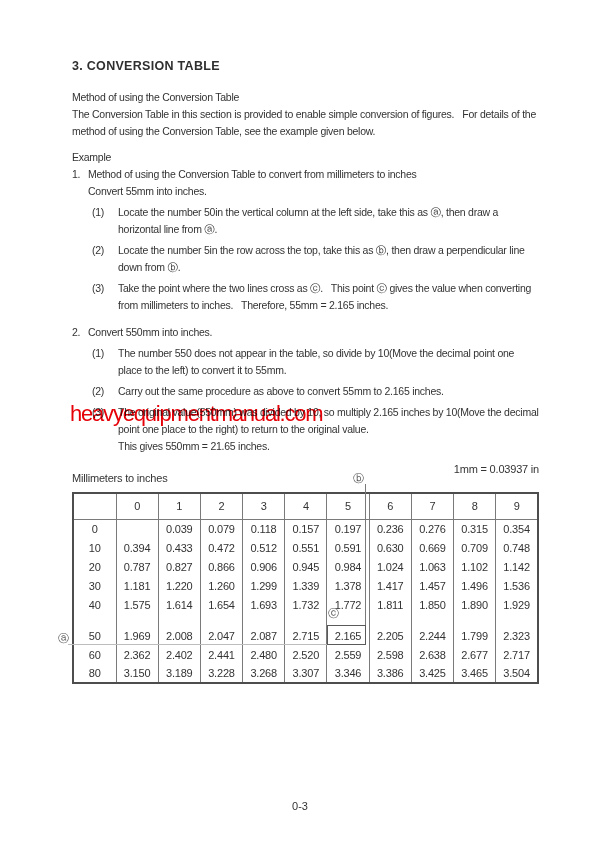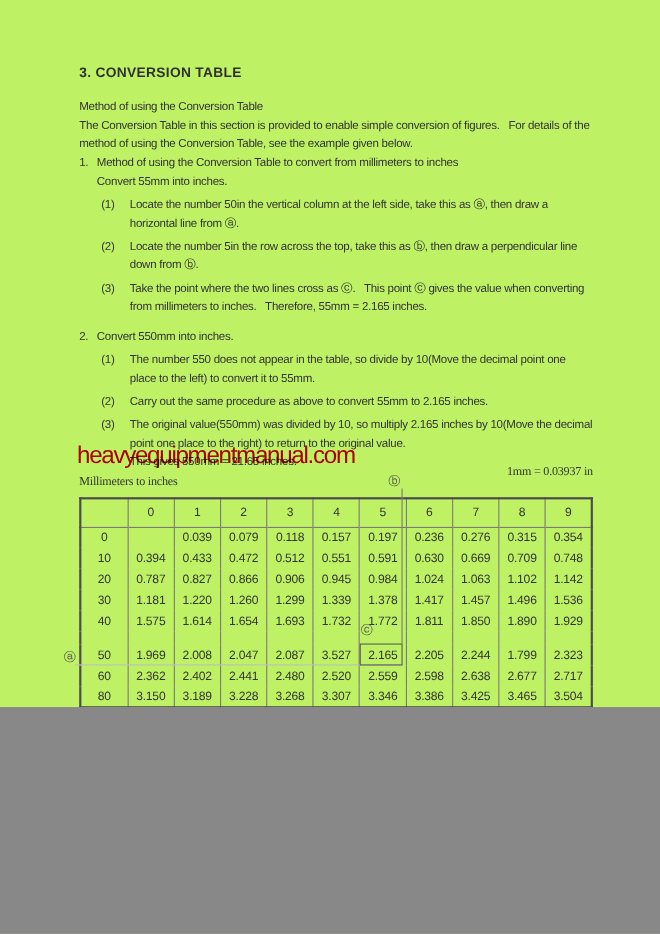--- a/index.html
+++ b/index.html
@@ -1,38 +1,38 @@
 <!DOCTYPE html>
 <html><head>
 <meta charset="utf-8">
 <style>
   html,body{margin:0;padding:0;background:#888;}
   .page{
-    position:relative;width:600px;height:643px;margin:0 auto;background:#bef264;
+    position:relative;width:600px;height:849px;margin:0 auto;background:#ffffff;
     font-family:"Liberation Sans","DejaVu Sans",sans-serif;color:#333;overflow:hidden;
   }
   .content{position:absolute;top:60px;left:72px;width:467px;}
   .txt{font-size:10.5px;letter-spacing:-0.25px;line-height:17px;white-space:pre-wrap;}
   h1.title{font-size:12.5px;letter-spacing:0.3px;font-weight:600;margin:0 0 16px 0;line-height:13px;color:#2f2f2f;}
   .intro-heading{margin:0;}
   .intro-body{margin:0;}
   .example-heading{margin:9px 0 0 0;}
   .item{margin:0;}
   .item2{margin-top:10px;}
   .item-row{display:flex;}
   .item-num{width:16px;flex:0 0 16px;}
   .item-body{flex:1;}
   .steps{margin-left:20px;}
   .step{display:flex;margin-top:4px;}
   .step-num{width:26px;flex:0 0 26px;}
   .step-text{flex:1;}
   .sub:empty{display:none;}
 
   
-  .tbl-caption{position:relative;margin-top:1px;height:22px;font-family:Liberation Serif, serif;}
+  .tbl-caption{position:relative;margin-top:15px;height:22px;}
   .cap-left{position:absolute;left:0;top:2px;font-size:11px;letter-spacing:-0.2px;}
   .cap-right{position:absolute;right:0;bottom:17px;font-size:11px;letter-spacing:-0.2px;}
 
   
   .table-wrap{position:relative;width:467px;}
   table.conv{width:467px;table-layout:fixed;border-collapse:collapse;border:2px solid #4d4d4d;}
   table.conv col.lab{width:43px;}
   table.conv th,table.conv td{
     border-left:1px solid #7a7a7a;padding:0;text-align:center;
     font-size:11px;font-weight:normal;letter-spacing:-0.2px;color:#333;vertical-align:middle;
@@ -64,20 +64,21 @@
 <body>
 
 <div class="page">
   <div class="content">
 
     <h1 class="title">3.  CONVERSION TABLE</h1>
 
     <p class="txt intro-heading">Method of using the Conversion Table</p>
     <p class="txt intro-body">The Conversion Table in this section is provided to enable simple conversion of figures.   For details of the method of using the Conversion Table, see the example given below.</p>
 
+    <p class="txt example-heading">Example</p>
 
     <div class="item item1">
       <div class="item-row">
         <span class="txt item-num">1.</span>
         <div class="item-body">
           <div class="txt">Method of using the Conversion Table to convert from millimeters to inches</div>
           <div class="txt sub">Convert 55mm into inches.</div>
         </div>
       </div>
       <div class="steps">
@@ -240,21 +241,21 @@
               <td></td>
               <td></td>
               <td></td>
             </tr>
             <tr class="data">
               <td>50</td>
               <td>1.969</td>
               <td>2.008</td>
               <td>2.047</td>
               <td>2.087</td>
-              <td>3.527</td>
+              <td>2.715</td>
               <td>2.165</td>
               <td>2.205</td>
               <td>2.244</td>
               <td>1.799</td>
               <td>2.323</td>
             </tr>
             <tr class="data">
               <td>60</td>
               <td>2.362</td>
               <td>2.402</td>
@@ -279,14 +280,15 @@
               <td>3.425</td>
               <td>3.465</td>
               <td>3.504</td>
             </tr>
           </tbody>
       </table>
     </div>
 
   </div>
 
+  <div class="page-number">0-3</div>
   <div class="watermark" style="color: rgb(230, 0, 8);">heavyequipmentmanual.com</div>
 </div>
 
 </body></html>

